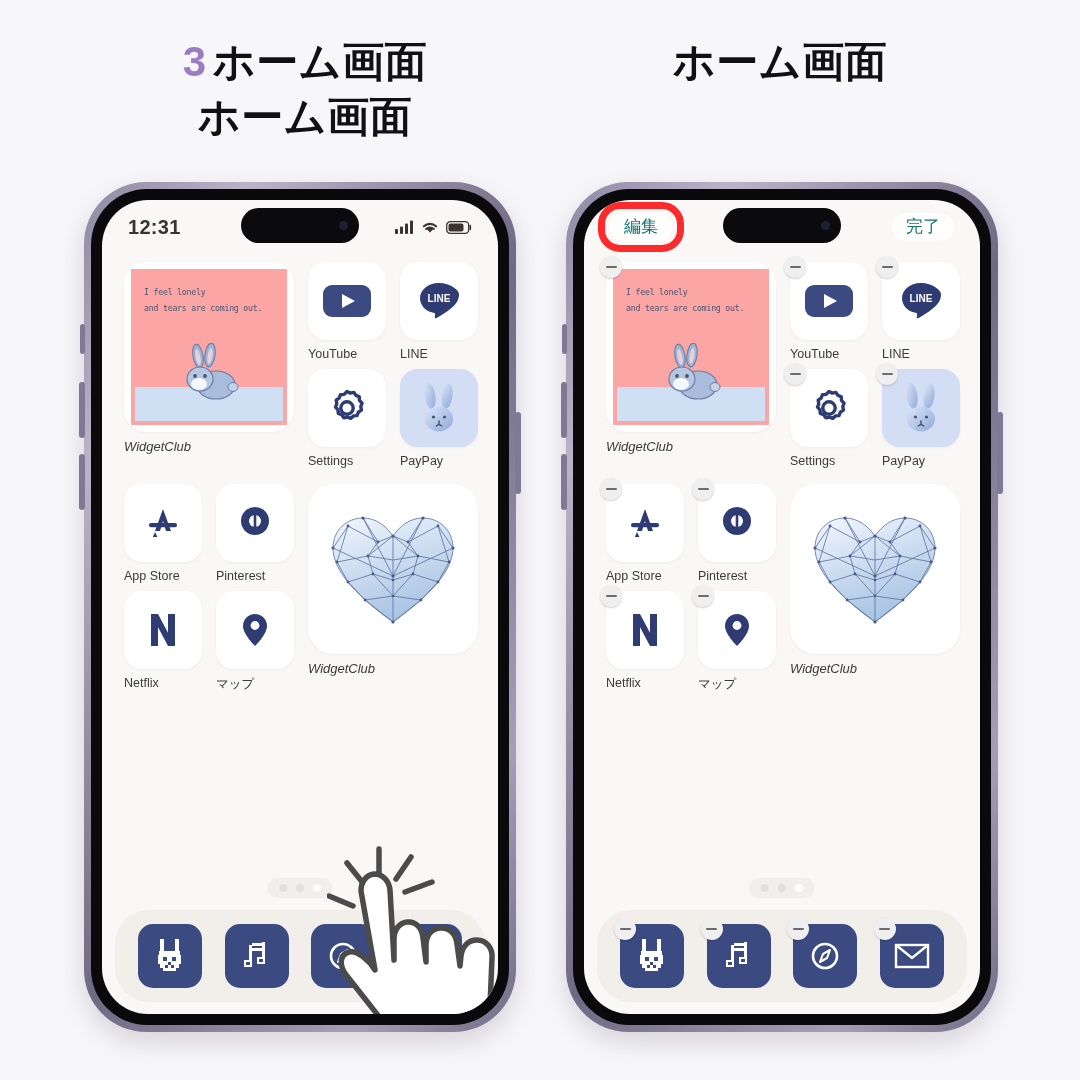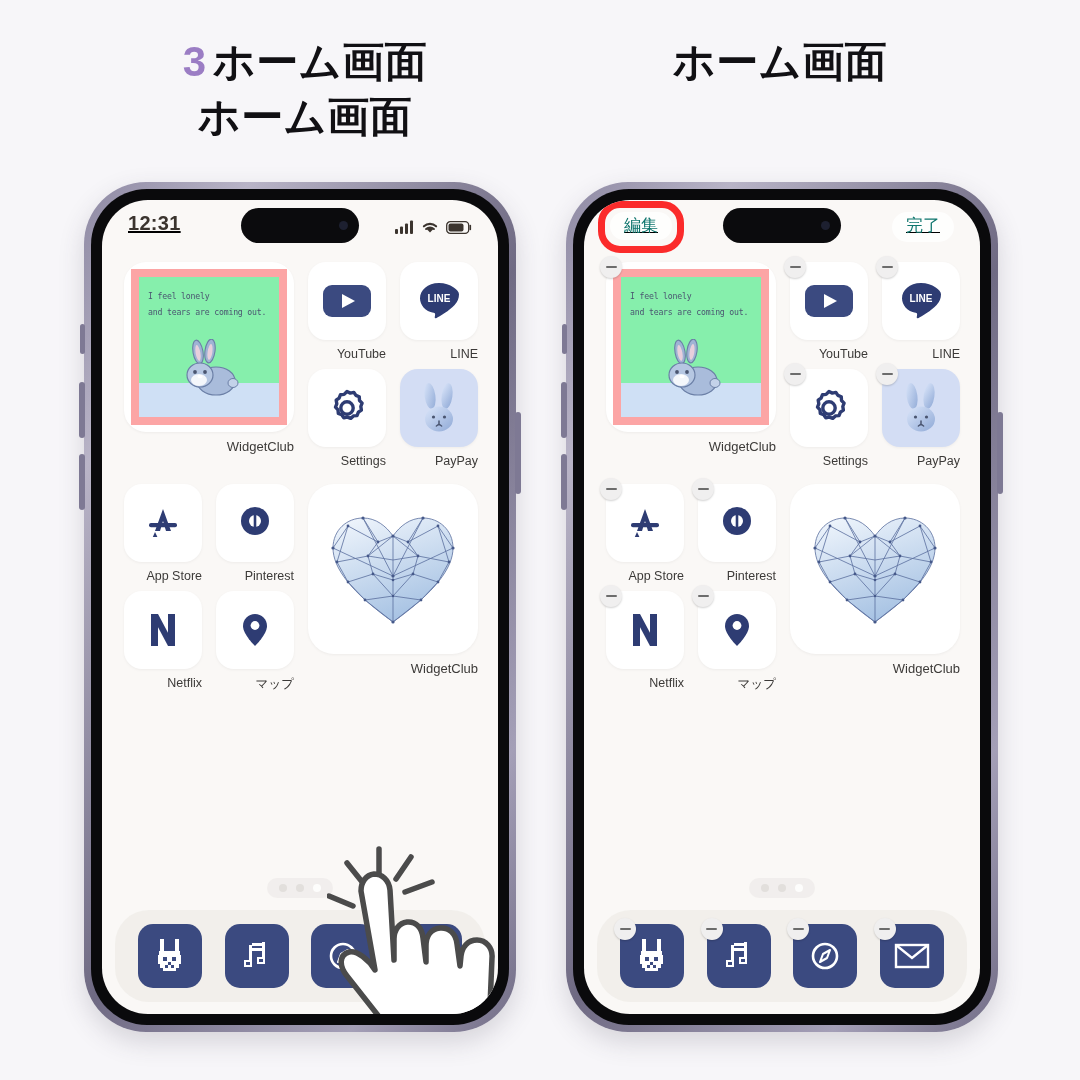--- a/index.html
+++ b/index.html
@@ -50,23 +50,22 @@
     border-radius: 3px;
   }
   .btn-silent { left: -4px; top: 142px; width: 5px; height: 30px; }
   .btn-volup  { left: -5px; top: 200px; width: 6px; height: 56px; }
   .btn-voldn  { left: -5px; top: 272px; width: 6px; height: 56px; }
   .btn-power  { right: -5px; top: 230px; width: 6px; height: 82px; }
 
   
   .statusbar {
     position: relative; height: 54px;
-    display: flex; justify-content: space-between;
+    display: flex; align-items: center; justify-content: space-between;
     padding: 12px 26px;
-    text-decoration: underline;
   }
   .clock { font-size: 20px; font-weight: 700; color: #3b342e; letter-spacing: .3px; }
   .status-right { display: flex; align-items: center; gap: 7px; }
   .dynamic-island {
     position: absolute; left: 50%; transform: translateX(-50%);
     top: 8px; width: 118px; height: 35px;
     background: #0b0b0d; border-radius: 20px;
     display: flex; align-items: center; justify-content: flex-end;
     padding-right: 11px;
   }
@@ -95,25 +94,25 @@
   .tile {
     width: 78px; height: 78px; border-radius: 18px;
     background: #ffffff;
     display: flex; align-items: center; justify-content: center;
     box-shadow: 0 1px 3px rgba(0,0,0,.05);
     overflow: hidden;
   }
   .tile.big { width: 170px; height: 170px; border-radius: 26px; }
   .tile.paypay { background: #d3ddf4; }
   .label {
-    margin-top: 7px; text-align: right;
+    margin-top: 7px; text-align: left;
     font-size: 12.5px; color: #3c3a38; font-weight: 500;
     white-space: nowrap; overflow: hidden;
   }
-  .label.wide { font-size: 13px; }
+  .label.wide { font-size: 13px; font-style: italic; }
 
   
   .minus-badge {
     position: absolute; left: -6px; top: -6px;
     width: 22px; height: 22px; border-radius: 50%;
     background: #f0efef; box-shadow: 0 1px 2px rgba(0,0,0,.18);
     display: flex; align-items: center; justify-content: center;
     z-index: 4;
   }
   .minus-badge::after {
@@ -122,21 +121,21 @@
 
   
   .quote-widget {
     width: 170px; height: 170px; border-radius: 22px;
     background: #ffffff; position: relative; overflow: hidden;
     box-shadow: 0 1px 3px rgba(0,0,0,.05);
     padding: 7px;
   }
   .qw-frame {
     width: 100%; height: 100%;
-    border: 8px solid #fca5a5; background: #86efac;
+    border: 4px solid #fca5a5; background: #fca5a5;
     position: relative; overflow: hidden;
   }
   .qw-ground { position: absolute; left:0; right:0; bottom:0; height: 34px; background:#cfe0f5; }
   .qw-text {
     position: relative; z-index:2;
     padding: 11px 8px 0 9px;
     font-family: "DejaVu Sans Mono","Liberation Mono", monospace;
     font-size: 8.2px; color: #4a5570; line-height: 2.0; letter-spacing: -.2px;
   }
   .qw-bunny {

